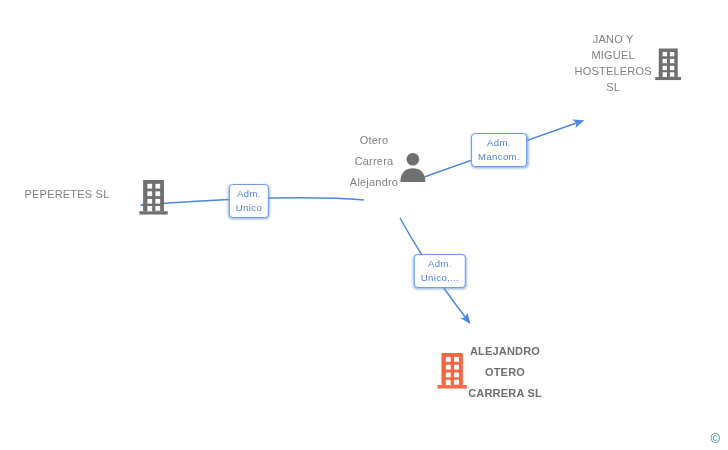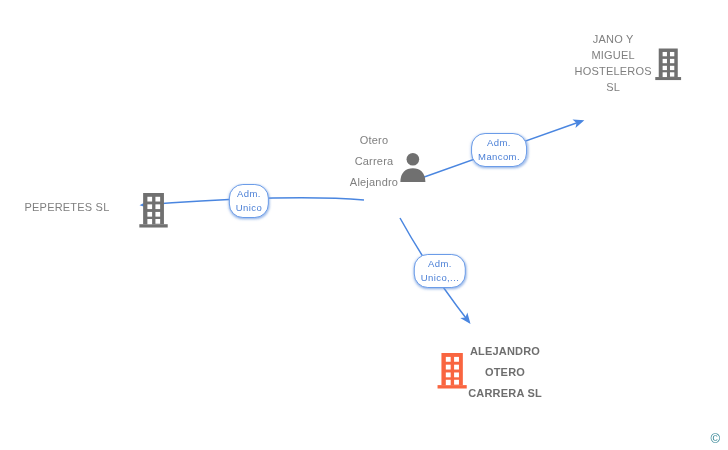--- a/index.html
+++ b/index.html
@@ -20,21 +20,21 @@
   .node-label.lh16 { line-height:16px; }
   .node-label.bold { font-weight:bold; color:var(--node-text-dark,#6e6e6e); }
   .gap3  { margin-top:3px; }
   .gap6  { margin-top:6px; }
   .gap10 { margin-top:10px; }
 
   .edge-label {
     position:absolute; transform:translate(-50%,-50%);
     background:#ffffff;
     border:1.5px solid var(--edge-label-border,#6b9ce8);
-    border-radius:14px;
+    border-radius:4px;
     box-shadow:0 1px 3px rgba(120,160,225,0.65), 1px 1px 2px rgba(120,160,225,0.4);
     color:var(--edge-label-text,#4a7fd6);
     font-size:9.5px; line-height:14px; letter-spacing:0.4px;
     padding:2px 6px; text-align:center; white-space:pre-line;
   }
 
   .watermark {
     position:absolute; right:3px; bottom:2px;
     display:flex; align-items:baseline;
   }
@@ -91,21 +91,21 @@
 Carrera
 Alejandro</div>
     <svg class="gap10" width="30" height="30" viewBox="0 0 30 30">
       <g fill="var(--icon-gray,#707070)">
         <circle cx="15" cy="7.3" r="6.3"></circle>
         <path d="M2.5,30 C2.5,20.5 8,16.3 15,16.3 C22,16.3 27.5,20.5 27.5,30 Z"></path>
       </g>
     </svg>
   </div>
 
-  <div class="node" style="left:97px; top:187px;gap:28px;">
+  <div class="node" style="left:97px; top:174px;gap:28px;">
     <div class="node-label">PEPERETES SL</div>
     <svg class="gap6" width="32" height="35" viewBox="0 0 32 37">
       <g fill="var(--icon-gray,#707070)">
         <rect x="1" y="33" width="30" height="3.5"></rect>
         <rect x="5" y="0" width="22" height="33"></rect>
       </g>
       <g fill="#ffffff">
         <rect x="9.5" y="4" width="5" height="5"></rect>  
           <rect x="18" y="4" width="5" height="5"></rect>
         <rect x="9.5" y="12" width="5" height="5"></rect> 

